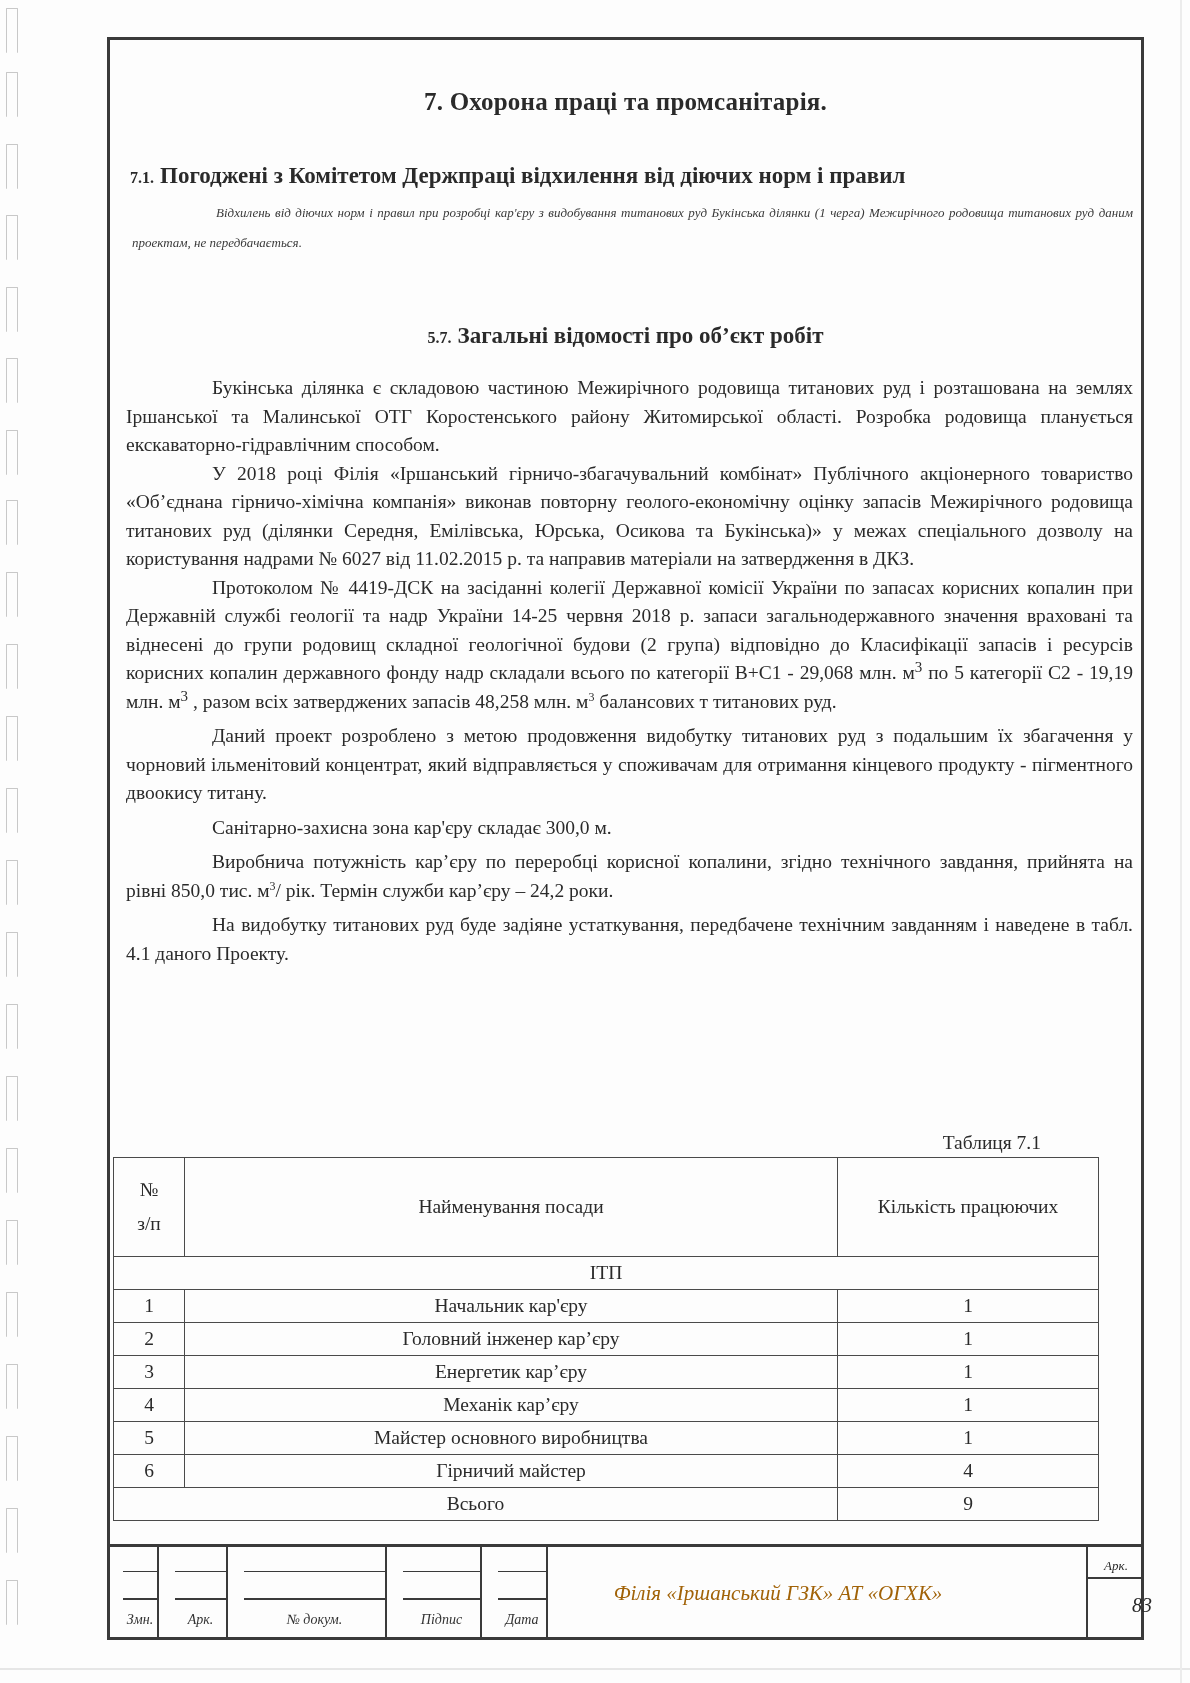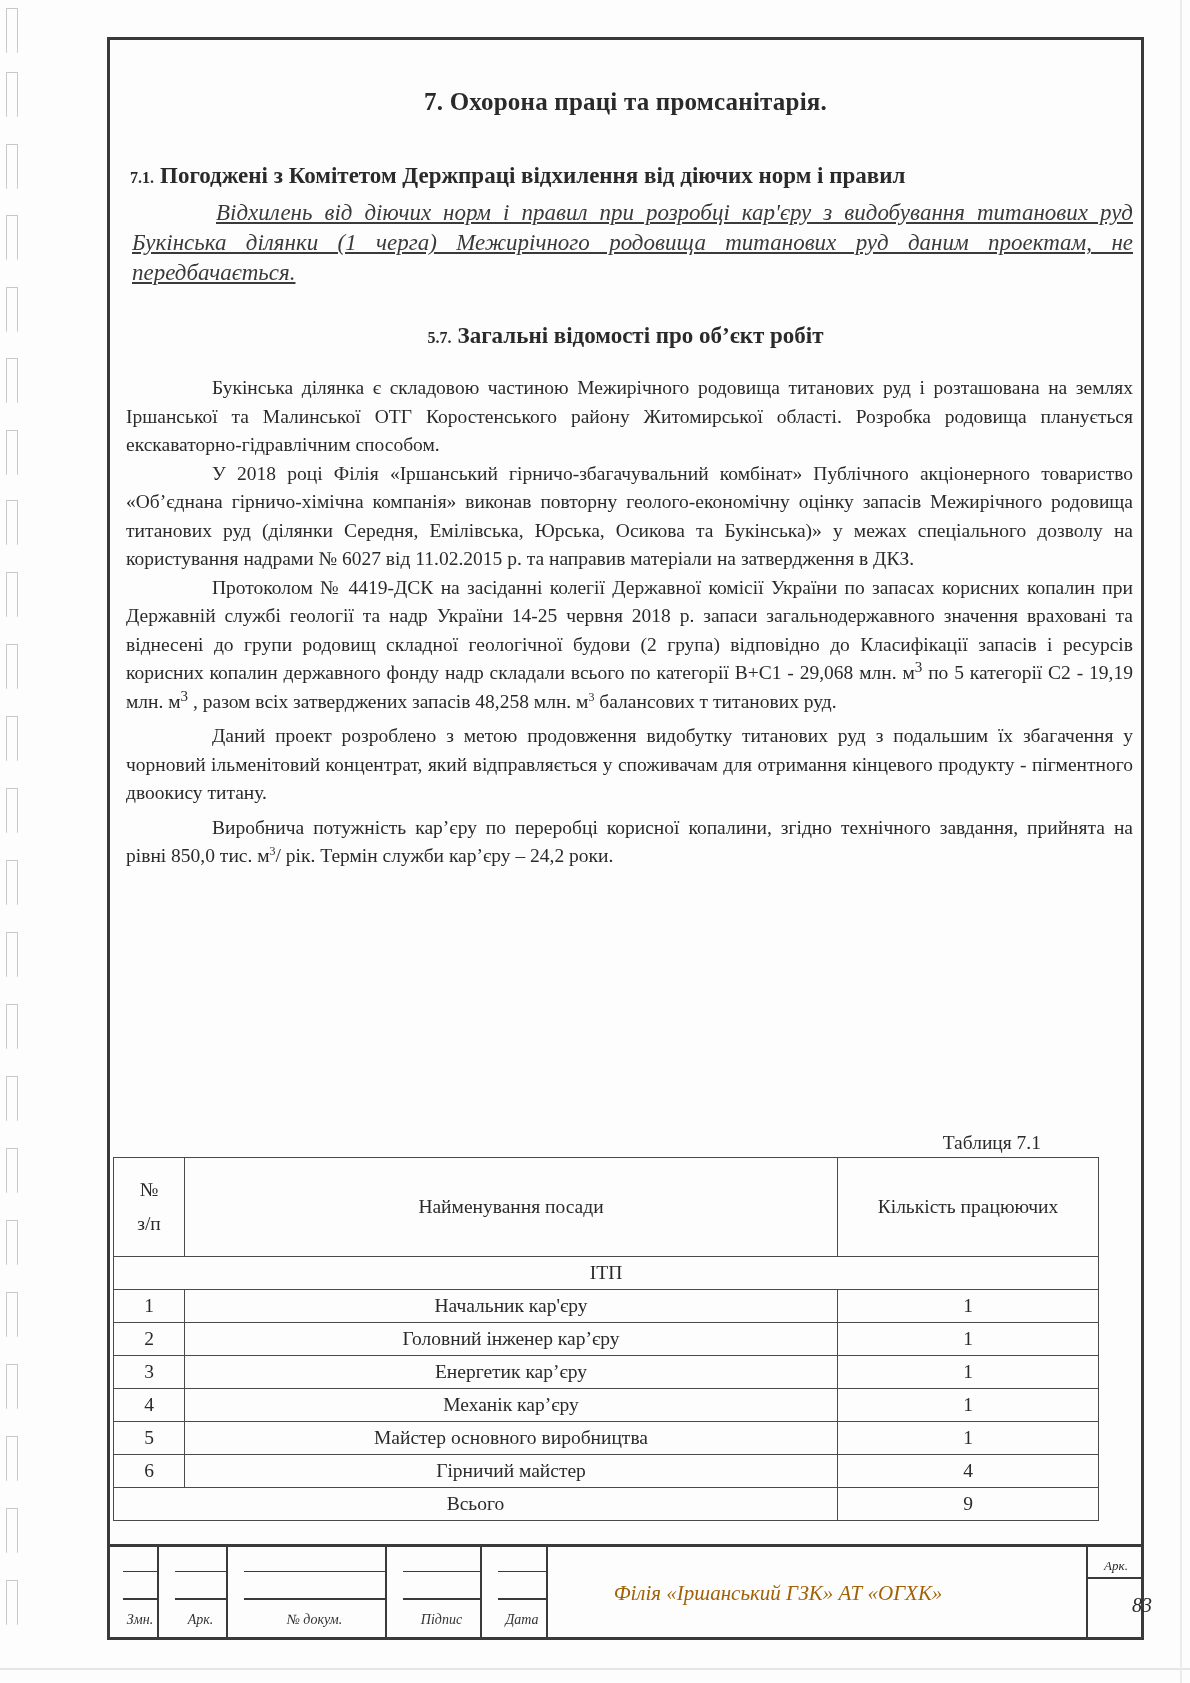--- a/index.html
+++ b/index.html
@@ -22,22 +22,22 @@
     position: absolute; top: 48px; left: 0; right: 0; text-align: center;
     font-weight: bold; font-size: 25px; letter-spacing: 0.2px;
   }
   .h2-1 {
     position: absolute; top: 103px; left: 20px; right: 0;
     font-weight: bold; font-size: 23px; white-space: nowrap; margin-top: 20px;
   }
   .h2-1 .num, .h2-2 .num { font-size: 16px; font-weight: bold; margin-right: 6px; }
   .italic-p {
     position: absolute; top: 158px; left: 22px; right: 8px;
-    font-style: italic; font-size: 23px; line-height: 30px; text-align: justify;
-    text-indent: 84px; color: #3a3a3a; text-decoration: underline;
+    font-style: italic; font-size: 13px; line-height: 30px; text-align: justify;
+    text-indent: 84px; color: #3a3a3a;
   }
   .h2-2 {
     position: absolute; top: 283px; left: 0; right: 0; text-align: center;
     font-weight: bold; font-size: 23px;
   }
   .body-text {
     position: absolute; top: 334px; left: 16px; right: 8px;
     font-size: 19.5px; line-height: 28.5px; text-align: justify;
   }
   .body-text p { margin: 0; text-indent: 86px; }
@@ -136,21 +136,23 @@
 
     <div class="h2-2">
       <span class="num">5.7.</span><span>Загальні відомості про об’єкт робіт</span>
     </div>
 
     <div class="body-text">
       <p>Букінська ділянка є складовою частиною Межирічного родовища титанових руд і розташована на землях Іршанської та Малинської ОТГ Коростенського району Житомирської області. Розробка родовища планується екскаваторно-гідравлічним способом.</p>
       <p>У 2018 році Філія «Іршанський гірничо-збагачувальний комбінат» Публічного акціонерного товариство «Об’єднана гірничо-хімічна компанія» виконав повторну геолого-економічну оцінку запасів Межирічного родовища титанових руд (ділянки Середня, Емілівська, Юрська, Осикова та Букінська)» у межах спеціального дозволу на користування надрами № 6027 від 11.02.2015 р. та направив матеріали на затвердження в ДКЗ.</p>
       <p><span>Протоколом № 4419-ДСК на засіданні колегії Державної комісії України по запасах корисних копалин при Державній службі геології та надр України 14-25 червня 2018 р. запаси загальнодержавного значення враховані та віднесені до групи родовищ складної геологічної будови (2 група) відповідно до Класифікації запасів і ресурсів корисних копалин державного фонду надр складали всього по категорії В+С1 - 29,068 млн. м</span><sup class="big">3</sup><span> по 5 категорії С2 - 19,19 млн. м</span><sup class="big">3</sup><span> , разом всіх затверджених запасів 48,258 млн. м</span><sup>3</sup><span> балансових т титанових руд.</span></p>
       <p class="sp">Даний проект розроблено з метою продовження видобутку титанових руд з подальшим їх збагачення у чорновий ільменітовий концентрат, який відправляється у споживачам для отримання кінцевого продукту - пігментного двоокису титану.</p>
+      <p class="sp">Санітарно-захисна зона кар'єру складає 300,0 м.</p>
       <p class="sp"><span>Виробнича потужність кар’єру по переробці корисної копалини, згідно технічного завдання, прийнята на рівні 850,0 тис. м</span><sup>3</sup><span>/ рік. Термін служби кар’єру – 24,2 роки.</span></p>
+      <p class="sp">На видобутку титанових руд буде задіяне устаткування, передбачене технічним завданням і наведене в табл. 4.1 даного Проекту.</p>
     </div>
 
     <div class="tbl-caption">Таблиця 7.1</div>
 
     <table class="staff">
       <thead>
         <tr>
           <th class="c1 hdr-num"><span>№</span><br><span>з/п</span></th>
           <th>Найменування посади</th>
           <th class="c3">Кількість працюючих</th>

